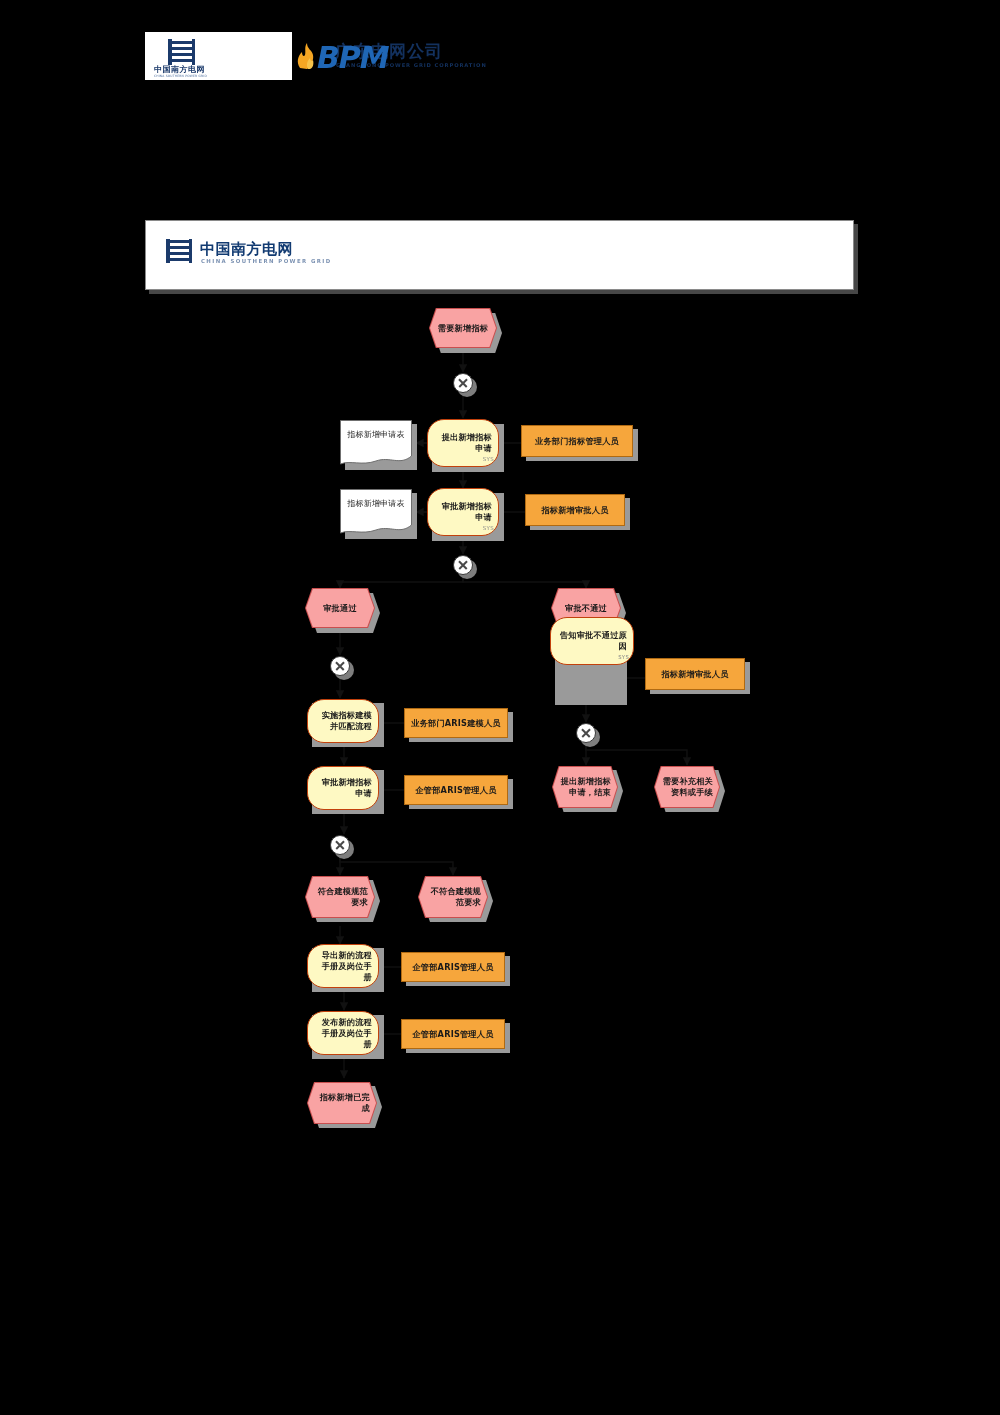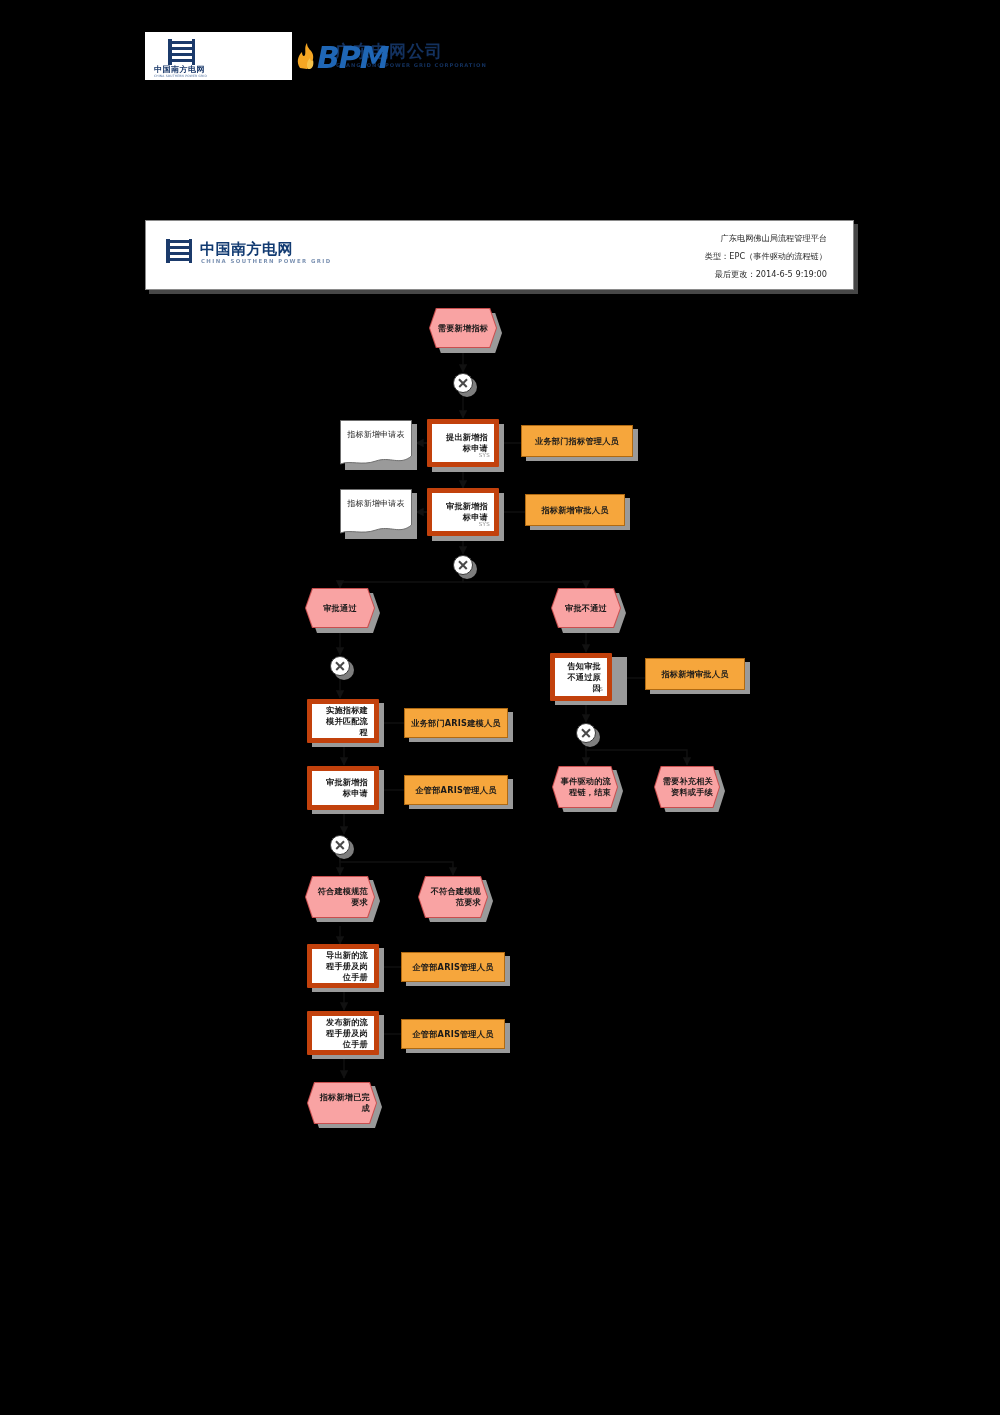--- a/index.html
+++ b/index.html
@@ -194,23 +194,23 @@
     clip-path: polygon(10% 0%, 90% 0%, 100% 50%, 90% 100%, 10% 100%, 0% 50%);
   }
   .ev-border {
     position: absolute;
     background: #c94f4f;
     clip-path: polygon(10% 0%, 90% 0%, 100% 50%, 90% 100%, 10% 100%, 0% 50%);
   }
 
   
   .fn {
-    background: #ffffff;
-    border: 5px solid #c2410c;
-    border-radius: 1px;
+    background: #fef9c3;
+    border: 1px solid #c2410c;
+    border-radius: 17px;
   }
   .fn .sys {
     position: absolute;
     right: 4px; bottom: 1px;
     font-size: 5.5px;
     font-weight: normal;
     color: #8a8a8a;
     letter-spacing: .3px;
   }
   .box-shadow-gray {
@@ -295,25 +295,20 @@
       <div class="stem" style="left:8px; width:4px;"></div>
       <div class="post" style="width:3px;"></div>
       <div class="bar" style="top:1px;  width:25px;"></div>
       <div class="bar" style="top:7px;  width:25px;"></div>
       <div class="bar" style="top:13px; width:25px;"></div>
       <div class="bar" style="top:19px; width:25px;"></div>
     </div>
     <div id="hdr-logo-cn">中国南方电网</div>
     <div id="hdr-logo-en">CHINA SOUTHERN POWER GRID</div>
   </div>
-  <div id="hdr-meta">
-    <div>广东电网佛山局流程管理平台</div>
-    <div>类型：EPC（事件驱动的流程链）</div>
-    <div>最后更改：2014-6-5 9:19:00</div>
-  </div>
 </div>
 
 <div id="canvas">
 
   <svg id="wires" viewBox="0 0 1000 1415">
     <defs>
       <marker id="ah" markerWidth="7" markerHeight="7" refX="5.5" refY="3" orient="auto">
         <path d="M0,0 L6,3 L0,6 z" fill="#111111"></path>
       </marker>
     </defs>
@@ -432,21 +427,21 @@
     <span class="lbl">审批通过</span>
   </div>
 
   <div class="ev-shadow" style="left:556px; top:593px; width:70px; height:40px;"></div>
   <div class="ev-border" style="left:551px; top:588px; width:70px; height:40px;"></div>
   <div class="node ev" style="left:552px; top:589px; width:68px; height:38px;">
     <span class="lbl">审批不通过</span>
   </div>
 
   <div class="box-shadow-gray" style="left:555px; top:657px; width:72px; height:48px;"></div>
-  <div class="node fn" style="left:550px; top:653px; width:62px; height:48px;font-family:Liberation Mono, monospace;">
+  <div class="node fn" style="left:550px; top:617px; width:84px; height:48px;font-family:Liberation Mono, monospace;">
     <span class="lbl">告知审批不通过原因</span>
     <span class="sys">SYS</span>
   </div>
 
   <div class="box-shadow-gray" style="left:650px; top:662px; width:100px; height:32px;"></div>
   <div class="node role" style="left:645px; top:658px; width:100px; height:32px;">
     <span class="lbl">指标新增审批人员</span>
   </div>
 
   <div class="xor-shadow" style="left:334px; top:660px;"></div>
@@ -471,21 +466,21 @@
   </div>
 
   <div class="box-shadow-gray" style="left:409px; top:779px; width:104px; height:30px;"></div>
   <div class="node role" style="left:404px; top:775px; width:104px; height:30px;">
     <span class="lbl">企管部ARIS管理人员</span>
   </div>
 
   <div class="ev-shadow" style="left:557px; top:770px; width:66px; height:42px;"></div>
   <div class="ev-border" style="left:552px; top:766px; width:66px; height:42px;"></div>
   <div class="node ev" style="left:553px; top:767px; width:64px; height:40px;">
-    <span class="lbl">事件驱动的流程链，结束</span>
+    <span class="lbl">提出新增指标申请，结束</span>
   </div>
 
   <div class="ev-shadow" style="left:659px; top:770px; width:66px; height:42px;"></div>
   <div class="ev-border" style="left:654px; top:766px; width:66px; height:42px;"></div>
   <div class="node ev" style="left:655px; top:767px; width:64px; height:40px;">
     <span class="lbl">需要补充相关资料或手续</span>
   </div>
 
   <div class="xor-shadow" style="left:334px; top:839px;"></div>
   <div class="xor" style="left:330px; top:835px;"></div>

